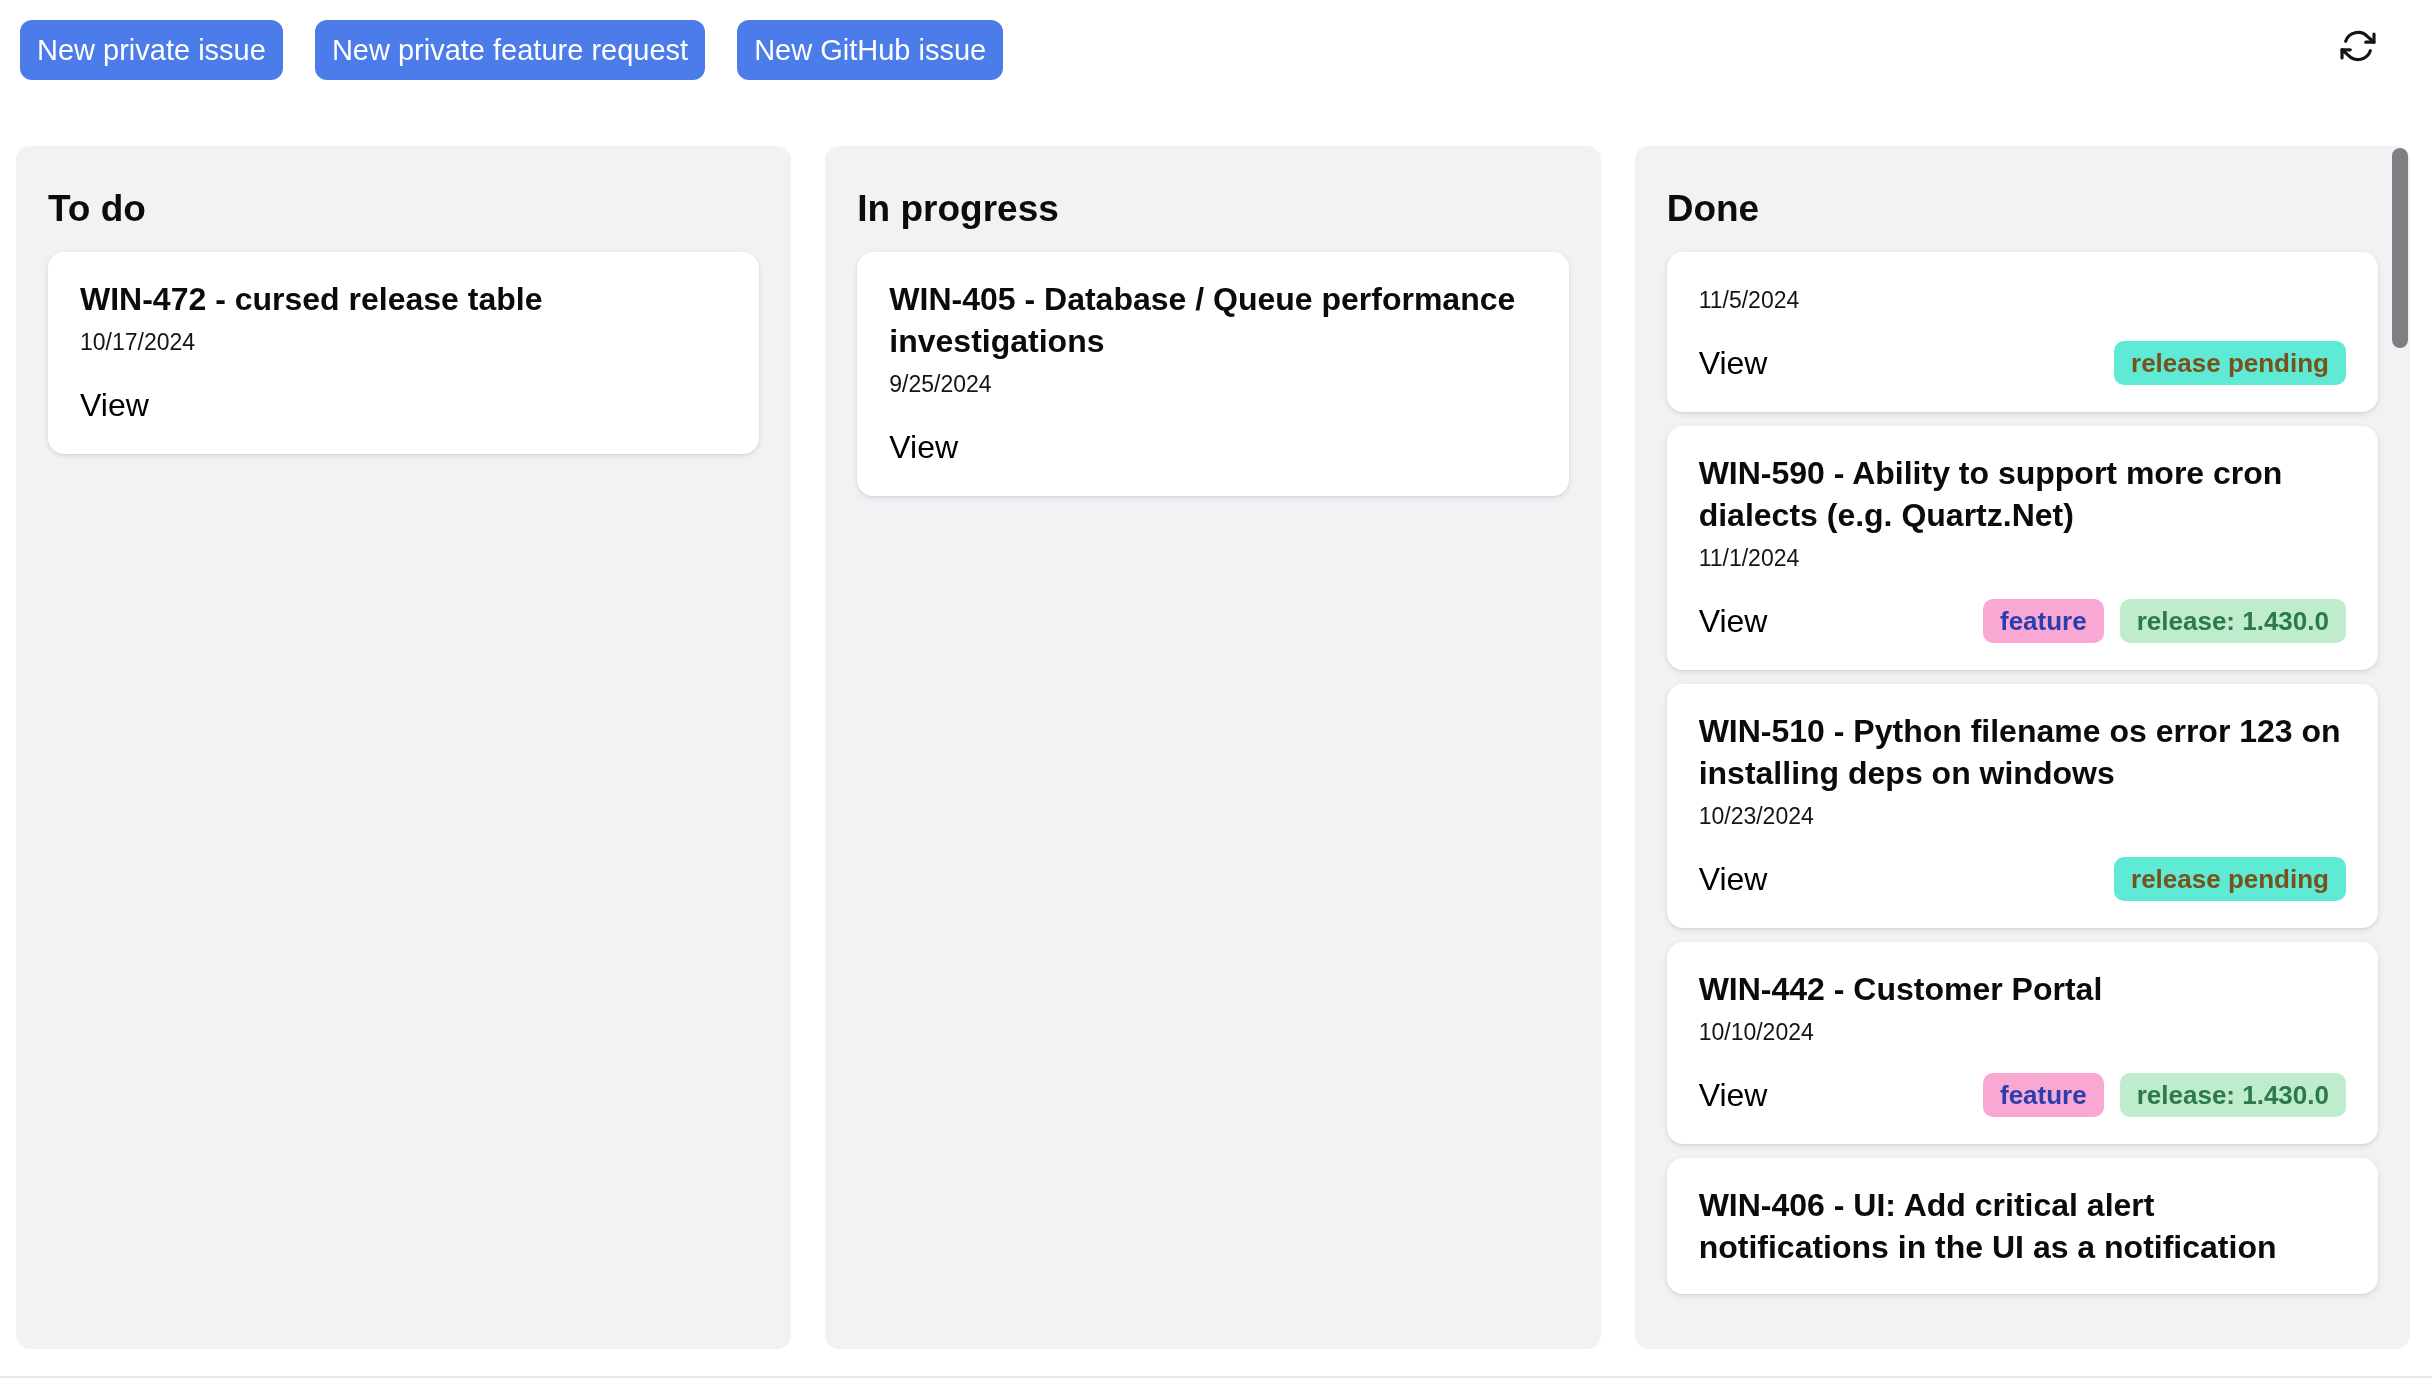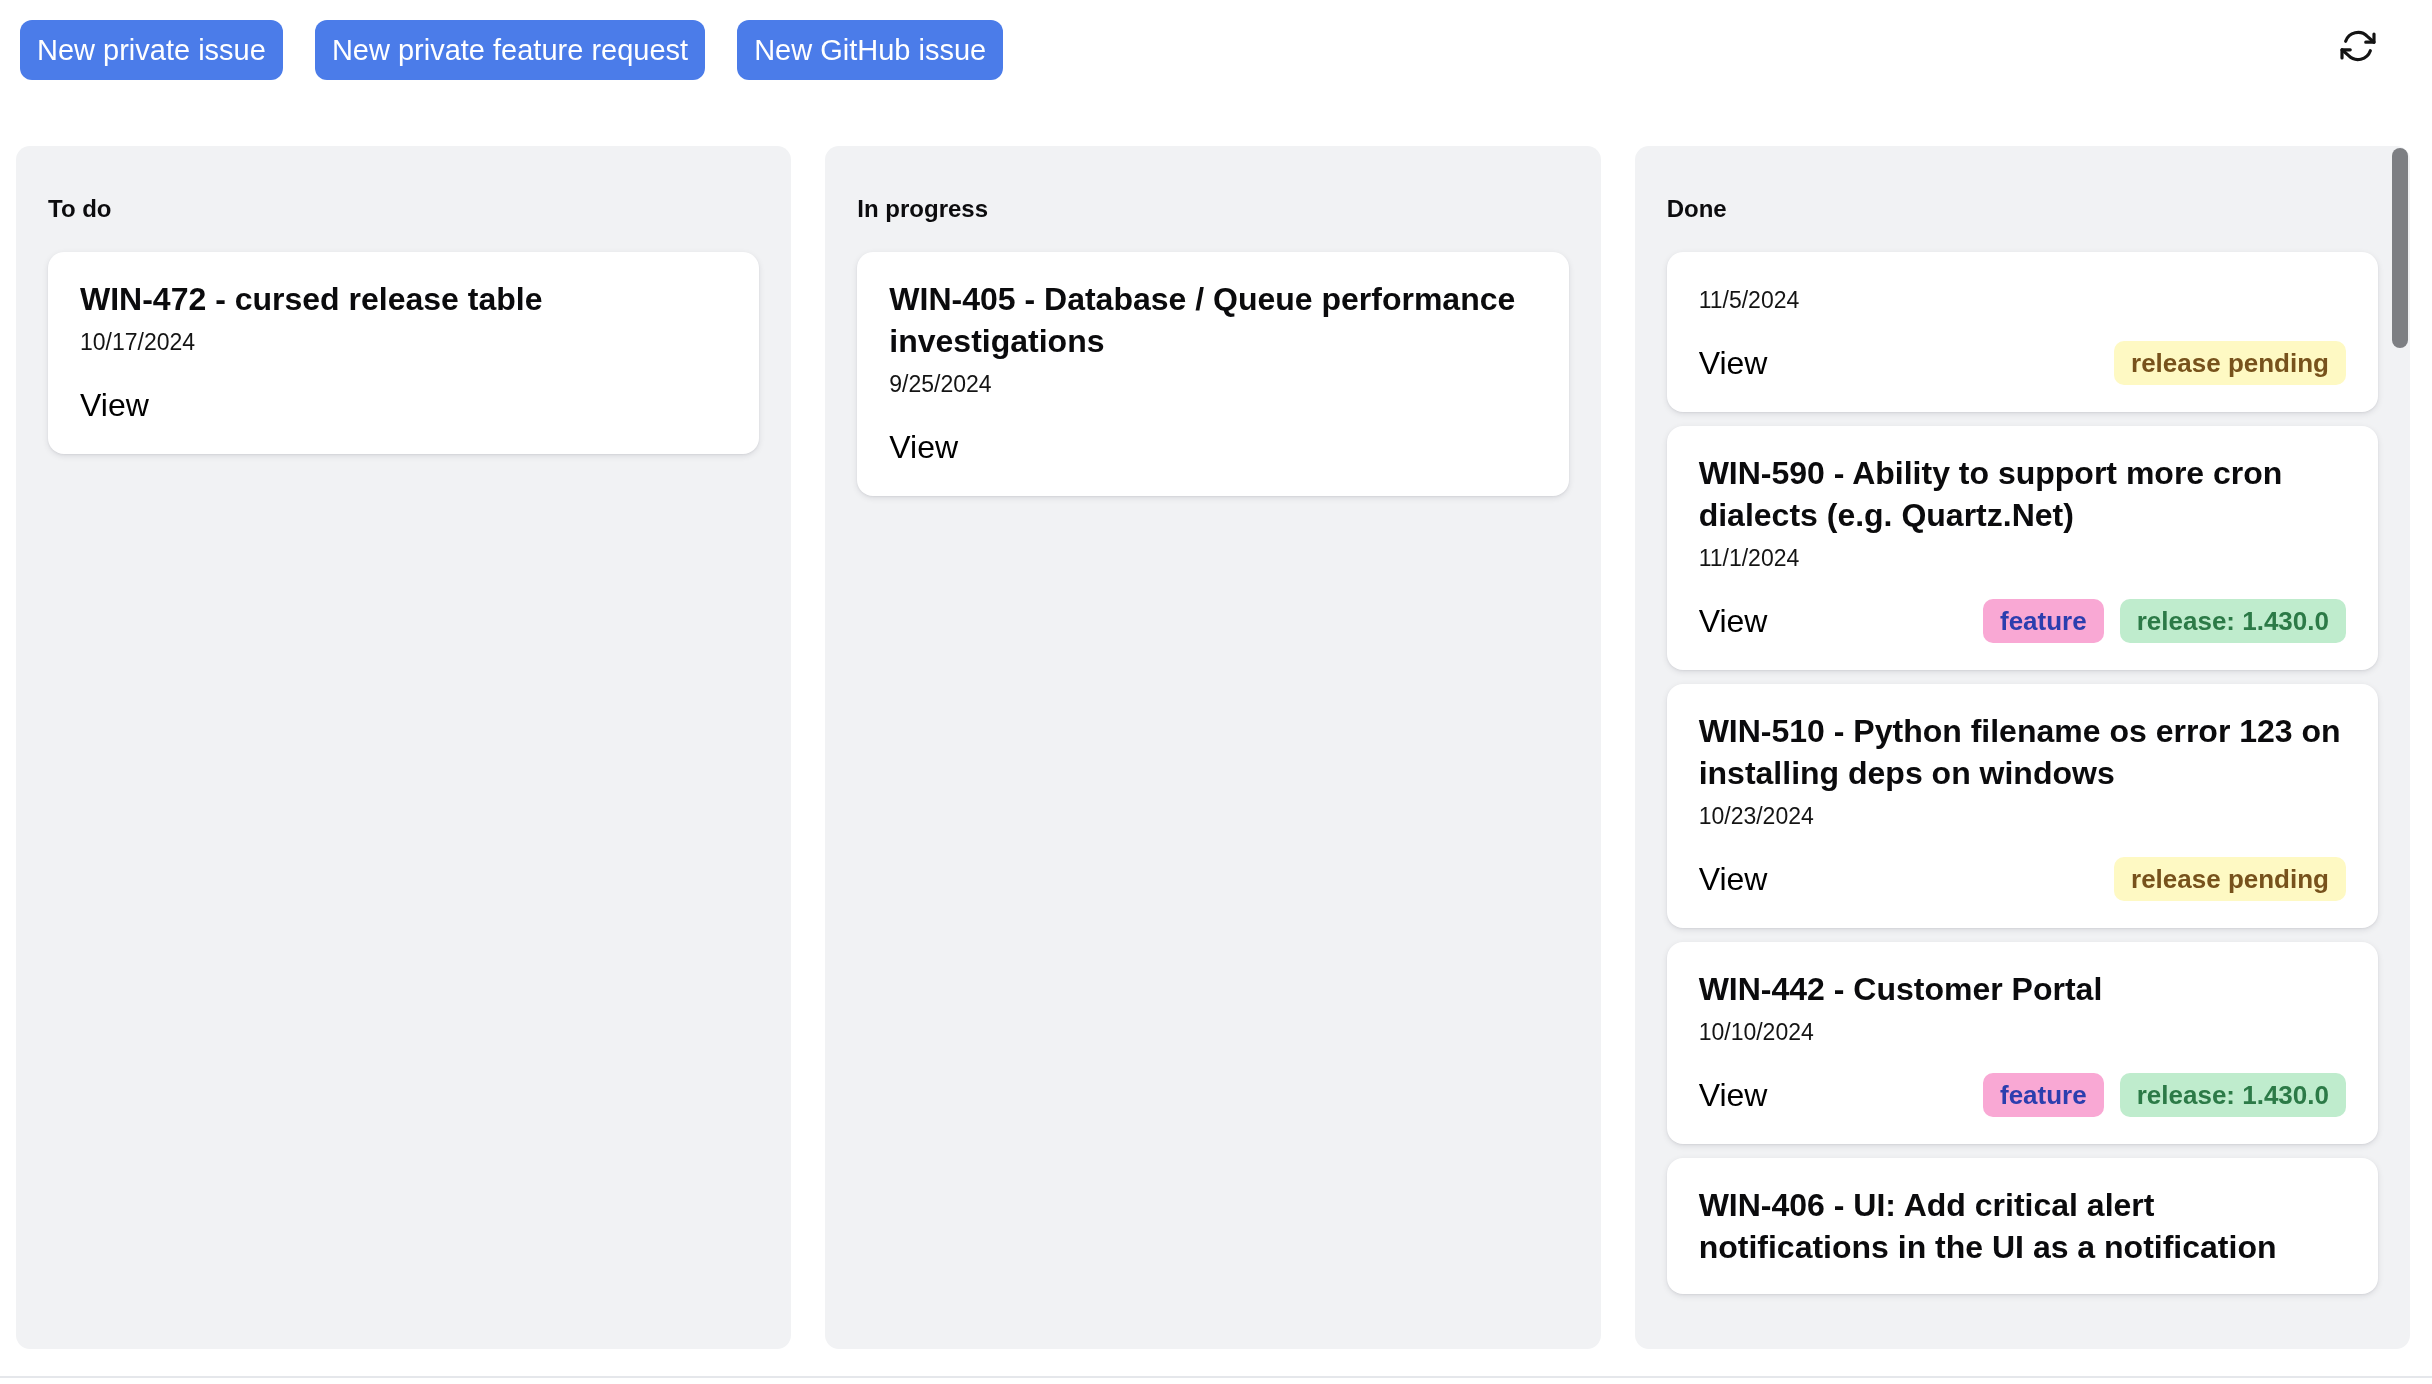--- a/index.html
+++ b/index.html
@@ -13,34 +13,34 @@
          cursor: pointer; white-space: nowrap; }
   .refresh-btn { position: absolute; top: 24px; right: 52px; background: none; border: none;
                  cursor: pointer; width: 44px; height: 44px; display: flex;
                  align-items: center; justify-content: center; }
   .refresh-btn svg { width: 38px; height: 38px; stroke: #141414; }
 
   
   .board { display: flex; gap: 34px; padding: 0 22px 0 16px; margin-top: 66px; }
   .column { flex: 1; background: #f1f2f4; border-radius: 14px; height: 1203px;
             padding: 30px 32px; overflow: hidden; position: relative; }
-  .column h2 { font-size: 24px; font-weight: 600; line-height: 46px; margin: 10px 0 20px; color: #0c0c0e; }
+  .column h2 { font-size: 37px; font-weight: 600; line-height: 46px; margin: 10px 0 20px; color: #0c0c0e; }
 
   
   .card { background: #ffffff; border-radius: 16px; padding: 26px 32px; margin-bottom: 14px;
           box-shadow: 0 2px 6px rgba(15,23,42,0.10), 0 1px 2px rgba(15,23,42,0.06); }
   .card-title { font-size: 32px; font-weight: 700; line-height: 42px; color: #0b0b0d; }
   .card-date  { font-size: 23px; line-height: 40px; margin-top: 2px; color: #141414; }
   .card-footer { display: flex; justify-content: space-between; align-items: center;
                  margin-top: 20px; min-height: 46px; }
   .view { color: #000000; font-size: 32px; text-decoration: none; cursor: pointer; }
   .badges { display: flex; gap: 16px; }
   .badge { font-size: 26px; font-weight: 700; line-height: 30px; padding: 7px 17px;
            border-radius: 10px; white-space: nowrap; }
-  .badge-yellow { background: #fef9c3; color: #77521c; }
+  .badge-yellow { background: #5eead4; color: #77521c; }
   .badge-blue   { background: #f9a8d4; color: #2b3eae; }
   .badge-green  { background: #bfeccd; color: #2c7a47; }
 
   
   .scroll-thumb { position: absolute; top: 2px; right: 2px; width: 16px; height: 200px;
                   border-radius: 9px; background: #7d7f83; }
 
   
   .bottom-divider { position: absolute; left: 0; right: 0; top: 1376px; height: 2px; background: #e5e7eb; }
 </style>

